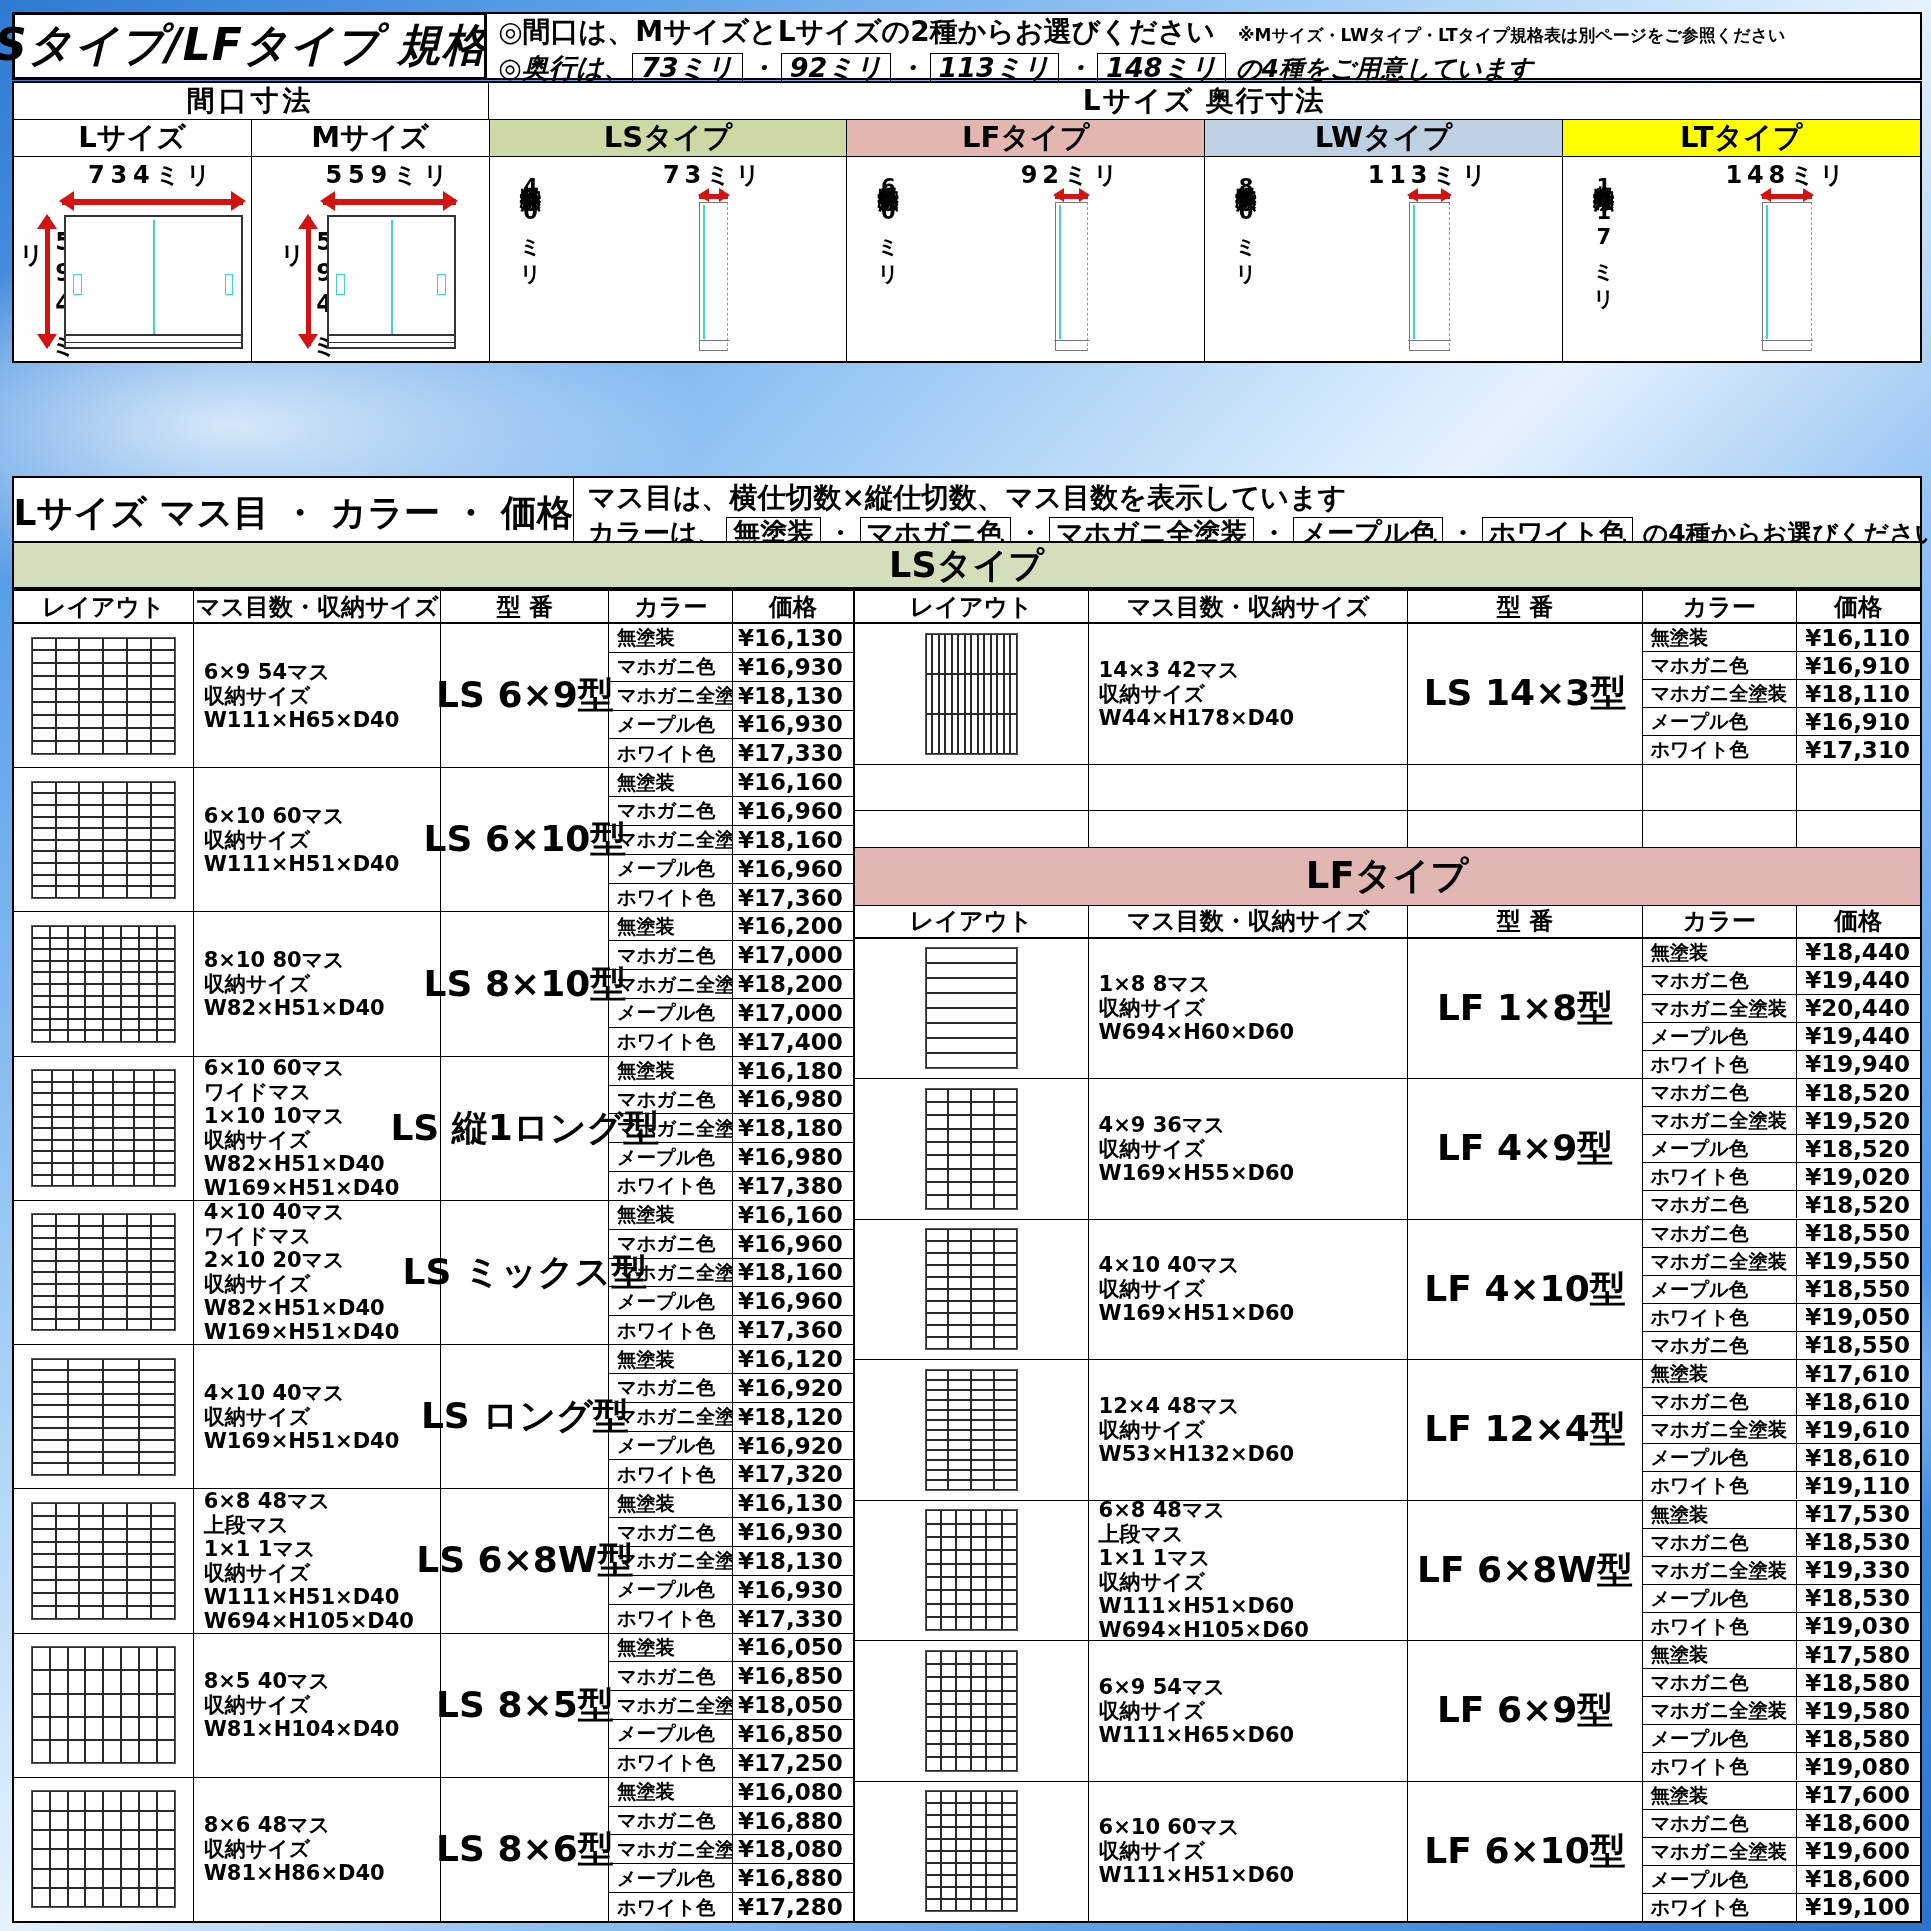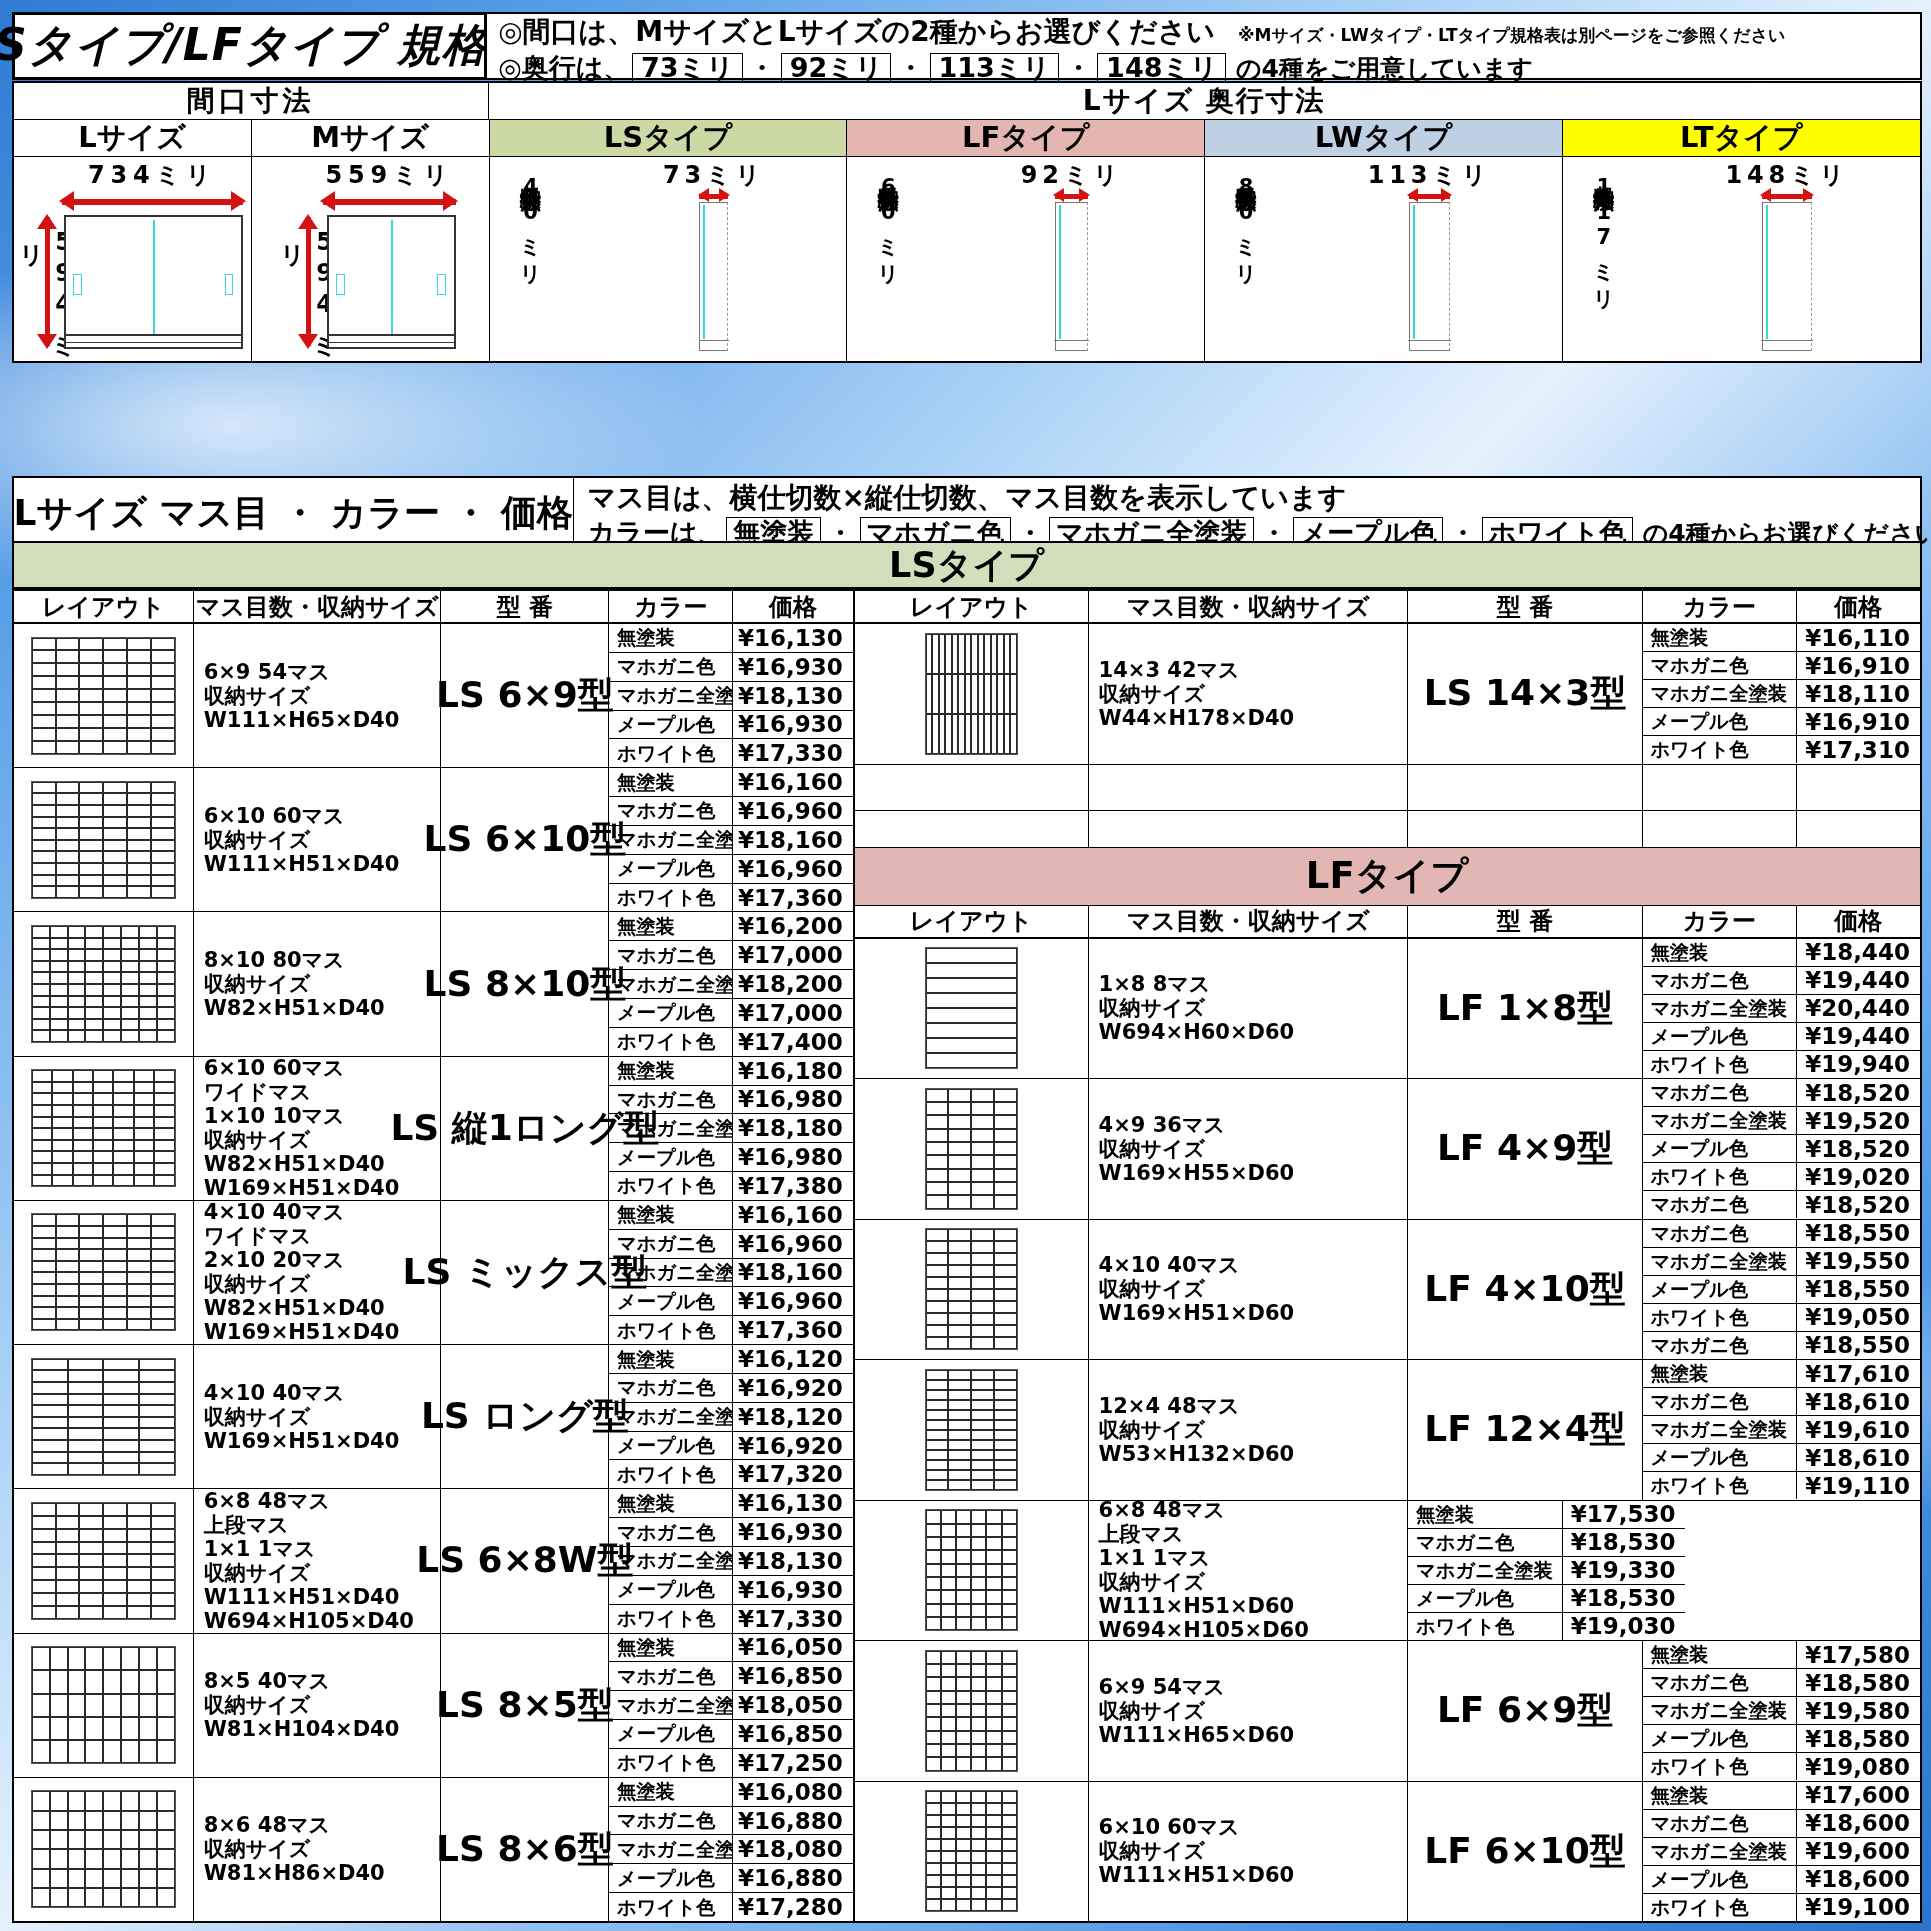--- a/index.html
+++ b/index.html
@@ -15,21 +15,21 @@
   .page{position:relative;width:1931px;height:1931px;}
   *{box-sizing:border-box;}
 
   
   .sec-top{position:absolute;left:11.6px;top:11.6px;width:1910px;height:68px;display:flex;}
   .title-cell{width:475px;background:#fff;border:3.9px solid #000;display:flex;align-items:center;justify-content:center;
     font-size:44px;font-style:italic;font-weight:900;letter-spacing:1px;white-space:nowrap;}
   .notes-cell{flex:1;background:#fff;border:2.9px solid #000;border-left:none;padding:1px 11.6px 0 11.6px;}
   .note-line1{font-size:28px;line-height:33px;white-space:nowrap;}
   .note-sub{font-size:17px;margin-left:23px;}
-  .note-line2{font-size:27px;line-height:32px;white-space:nowrap;}
+  .note-line2{font-size:27px;line-height:32px;white-space:nowrap;font-style:italic;}
   .boxed{display:inline-block;border:1.9px solid #000;padding:0 7.7px;margin:0 1.9px;line-height:27px;}
   .sep-dot{margin:0 3.9px;}
   .note-suffix{font-size:25px;margin-left:7.7px;}
 
   
   .sec-dim{position:absolute;left:11.6px;top:81px;width:1910px;height:282px;background:#fff;border:2.9px solid #000;
     display:flex;flex-direction:column;}
   .dim-head{height:37px;display:flex;border-bottom:1.9px solid #000;}
   .dh1{width:475px;border-right:1.9px solid #000;display:flex;align-items:center;justify-content:center;font-size:28px;letter-spacing:3.9px;}
   .dh2{flex:1;display:flex;align-items:center;justify-content:center;font-size:28px;letter-spacing:1.9px;}
@@ -1498,20 +1498,21 @@
             </div>
           </div>
           <div class="c2 cell spec">
             <div class="specline">6×8 48マス</div>
             <div class="specline">上段マス</div>
             <div class="specline">1×1 1マス</div>
             <div class="specline">収納サイズ</div>
             <div class="specline">W111×H51×D60</div>
             <div class="specline">W694×H105×D60</div>
           </div>
+          <div class="c3 cell model">LF 6×8W型</div>
           <div class="c45">
             <div class="crow">
               <div class="cname">無塗装</div>
               <div class="cprice">¥17,530</div>
             </div>
             <div class="crow">
               <div class="cname">マホガニ色</div>
               <div class="cprice">¥18,530</div>
             </div>
             <div class="crow">

